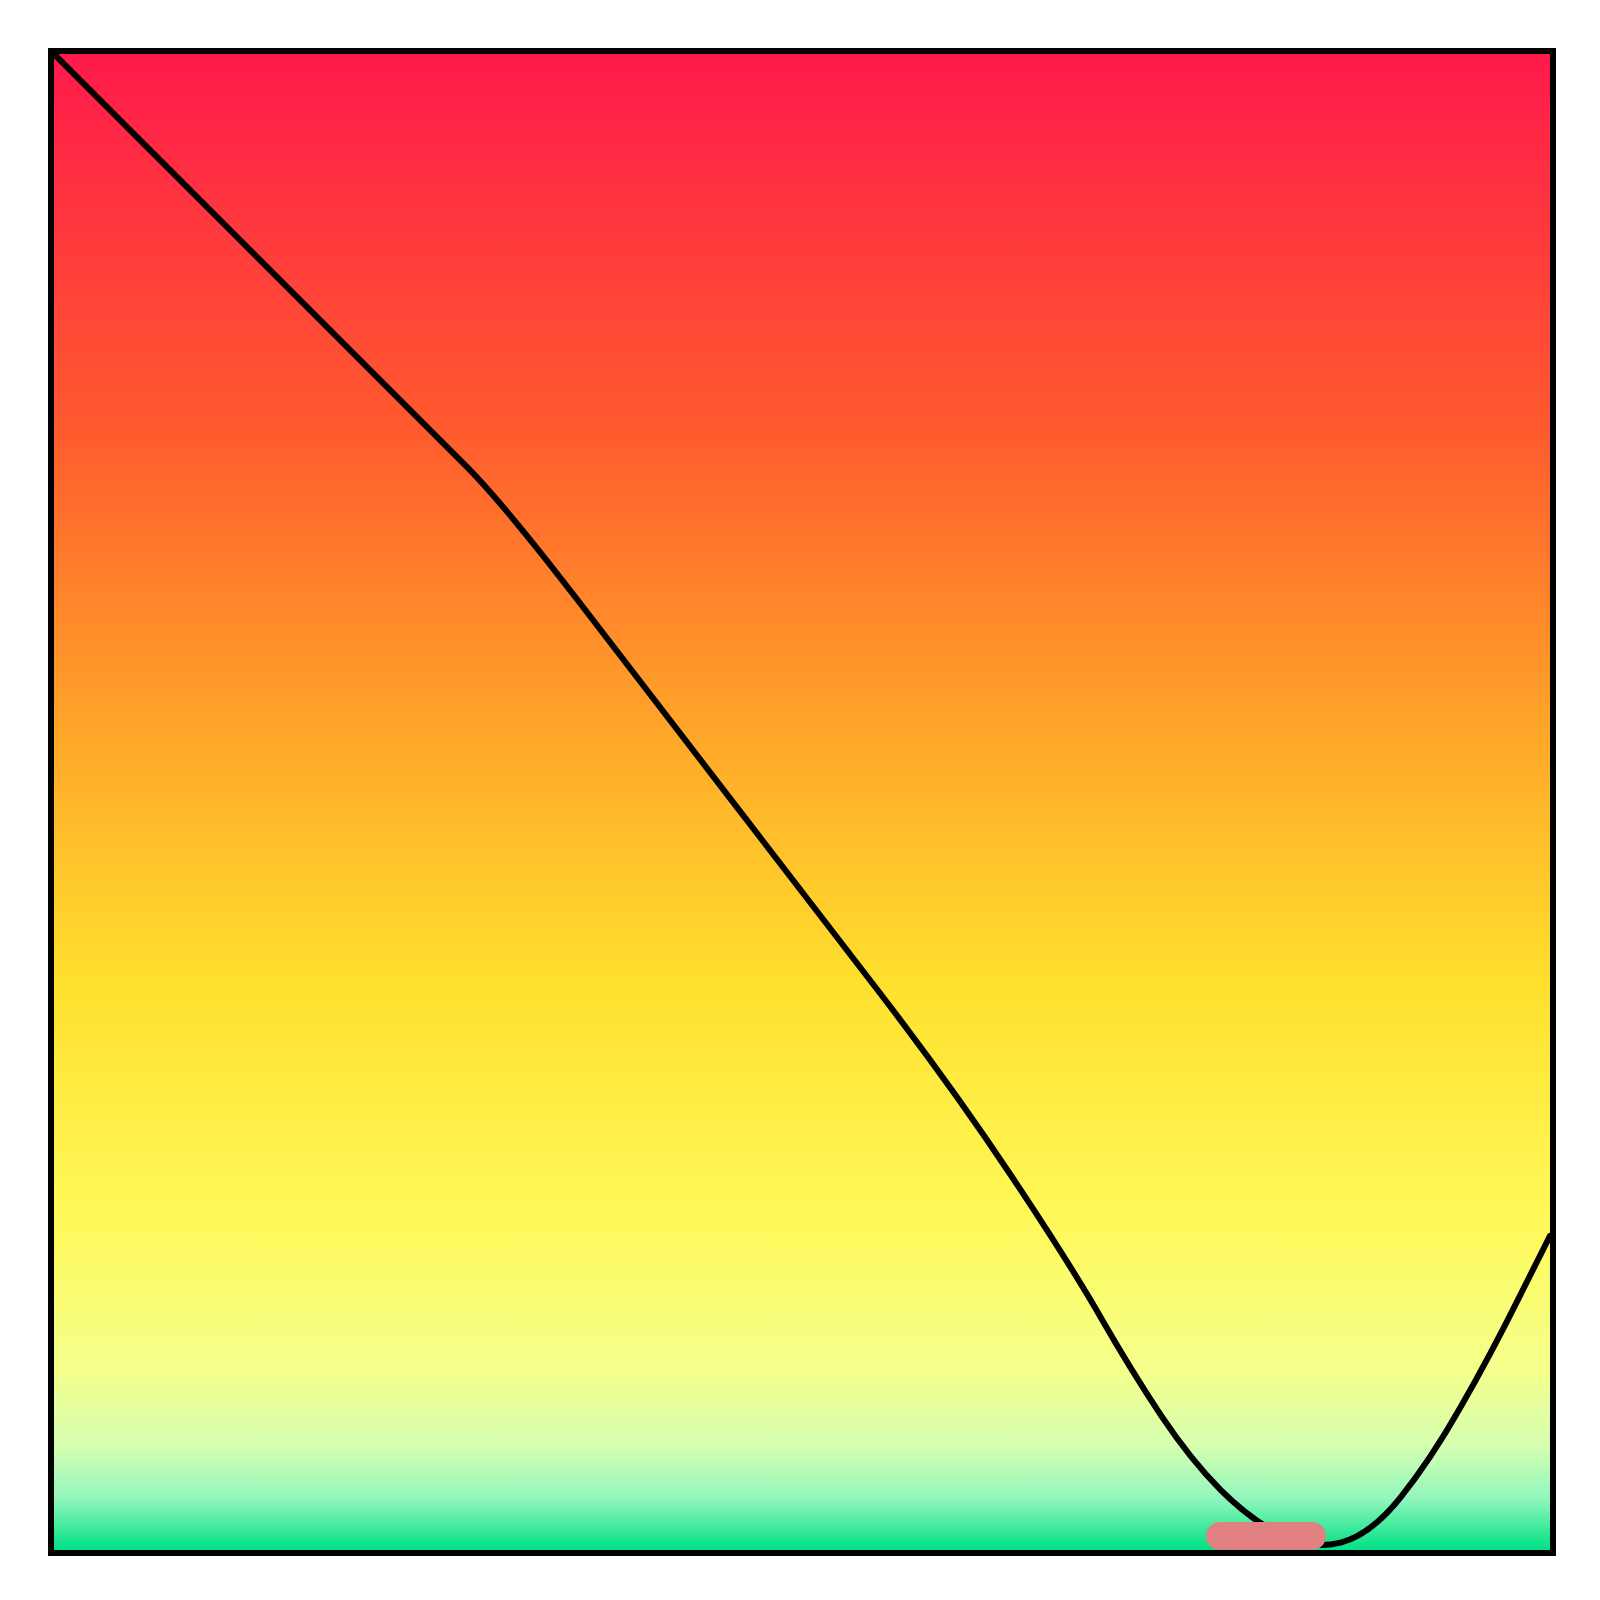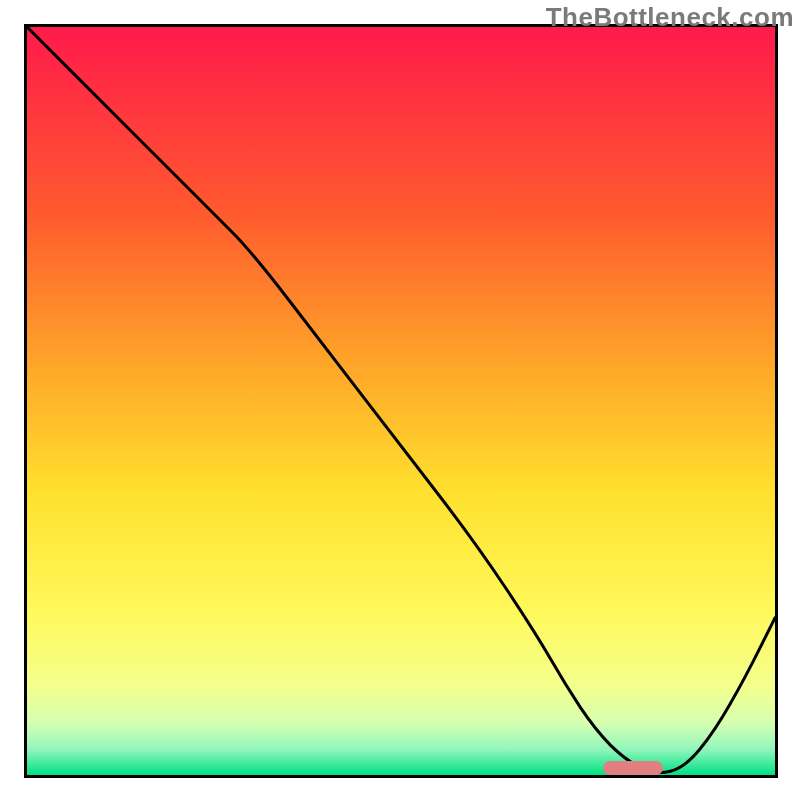--- a/index.html
+++ b/index.html
@@ -56,21 +56,20 @@
     border-radius: 7px;
     background: #e08080;
     z-index: 15;
   }
 </style>
 </head>
 <body>
 
 <div class="chart-container">
 
-  <div class="watermark">TheBottleneck.com</div>
 
   <div class="plot-area">
 
     <svg class="bg" viewBox="0 0 748 748" preserveAspectRatio="none">
       <defs>
         <linearGradient id="heat" x1="0" y1="0" x2="0" y2="1">
             <stop offset="0.00%" stop-color="#ff1a4b"></stop>
             <stop offset="25.00%" stop-color="#ff5a2e"></stop>
             <stop offset="45.00%" stop-color="#ffa529"></stop>
             <stop offset="62.00%" stop-color="#ffe02d"></stop>

